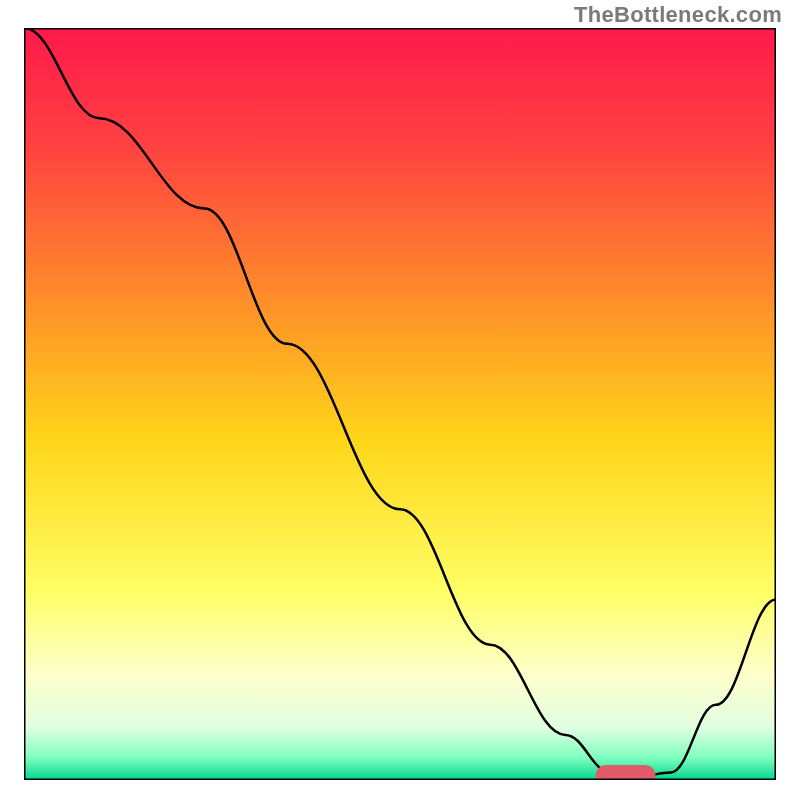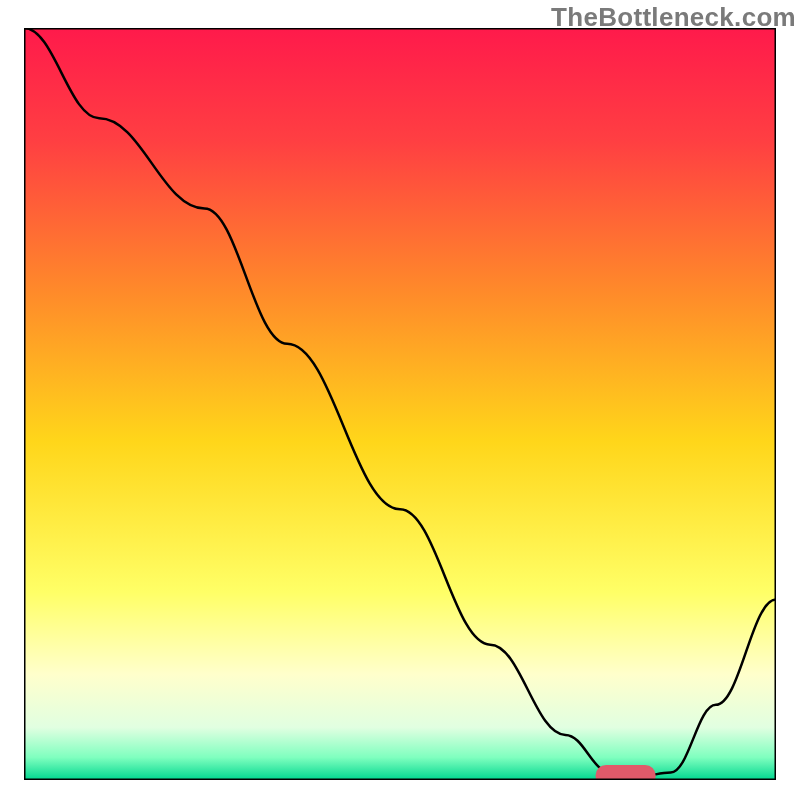--- a/index.html
+++ b/index.html
@@ -13,22 +13,22 @@
   .frame {
     position: relative;
     width: 800px;
     height: 800px;
     background: #ffffff;
     box-sizing: border-box;
   }
   .watermark {
     position: absolute;
     top: 2px;
-    right: 4px;
-    font-size: 26px;
+    right: 18px;
+    font-size: 22px;
     font-weight: 600;
     color: #7a7a7a;
     letter-spacing: 0.3px;
     z-index: 10;
   }
   .plot-area {
     position: absolute;
     left: 24px;
     top: 28px;
     width: 752px;

